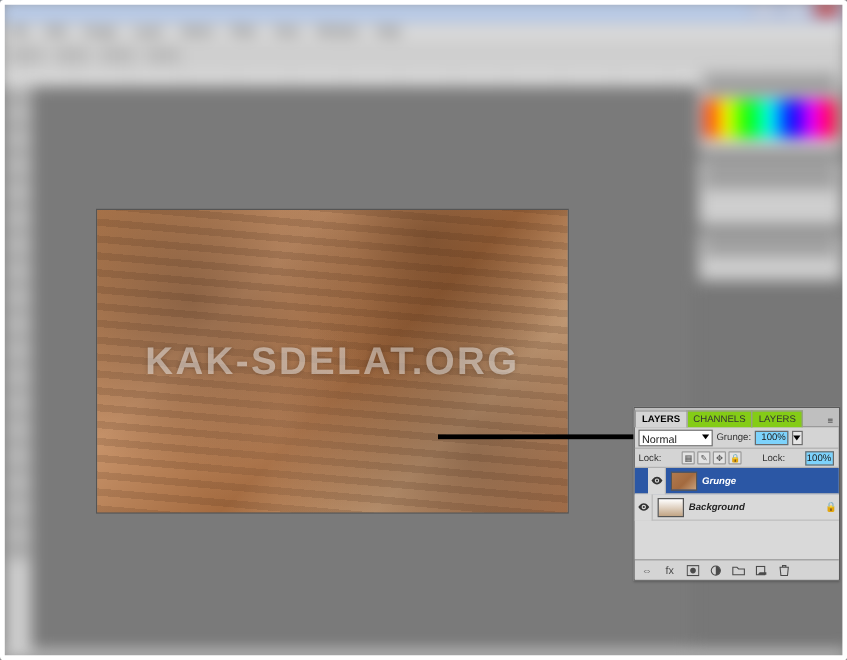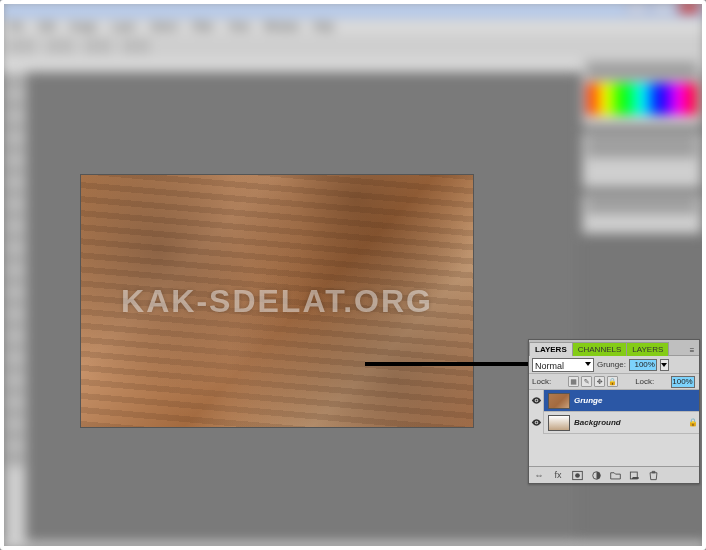--- a/index.html
+++ b/index.html
@@ -66,21 +66,21 @@
   .blend-select .caret{ position:absolute; right:2px; top:3px; width:0;height:0;border-left:3px solid transparent;border-right:3px solid transparent;border-top:4px solid #000;}
   .lab{ font-size:8px; color:#333;}
   .num-input{ width:28px; height:12px; background:#7dd3fc; border:1px solid #6a6a6a; font-size:8px; display:flex; align-items:center; justify-content:flex-end; padding-right:1px;}
   .tinyarrow{ width:9px; height:12px; border:1px solid #6a6a6a; background:#e6e6e6; display:flex; align-items:center; justify-content:center;}
   .tinyarrow::after{content:""; width:0;height:0;border-left:3px solid transparent;border-right:3px solid transparent;border-top:4px solid #000;}
   .lp-row2{ display:flex; align-items:center; height:16px; padding:1px 3px; gap:17px; border-bottom:1px solid #b0b0b0;}
   .lockicons{ display:flex; gap:2px;}
   .lockicons i{ width:11px; height:11px; background:#e3e3e3; border:1px solid #9a9a9a; border-radius:1px; display:flex; align-items:center; justify-content:center; font-size:7px; font-style:normal; color:#555;}
   .lp-list{ background:#d9d9d9; min-height:70px;}
   .layer-row{ display:flex; align-items:center; height:22px; border-bottom:1px solid #b8b8b8; background:#d9d9d9;}
-  .layer-row.selected{ background:#2b57a5; color:#fff;}
+  .layer-row.selected{ background:#2b57a5; color:#fff;padding-left:11px;}
   .eye{ width:15px; height:22px; display:flex; align-items:center; justify-content:center; border-right:1px solid #b8b8b8; background:#d9d9d9; cursor:default;}
   .eye svg{ width:11px; height:11px;}
   .thumb{ width:22px; height:16px; margin:0 4px; border:1px solid #555; background:#b17a4e;}
   .thumb.rust{ background:linear-gradient(135deg,#b17a4e,#a36a3f 55%,#c9a07a);}
   .thumb.bg{ background:linear-gradient(#fff,#c2a585);}
   .layer-name{ flex:1; font-size:8px; font-weight:bold; font-style:italic; overflow:hidden; white-space:nowrap;}
   .layer-row.selected .layer-name{ color:#fff;}
   .lock-mark{ width:12px; font-size:8px; text-align:center;}
   .lp-bottom{ height:17px; background:#d4d4d4; border-top:1px solid #9a9a9a; display:flex; align-items:center; padding:0 4px; gap:7px;}
   .lp-bottom i{ width:12px; height:12px; display:flex; align-items:center; justify-content:center; font-style:normal; font-size:9px; color:#4a4a4a; cursor:default;}

